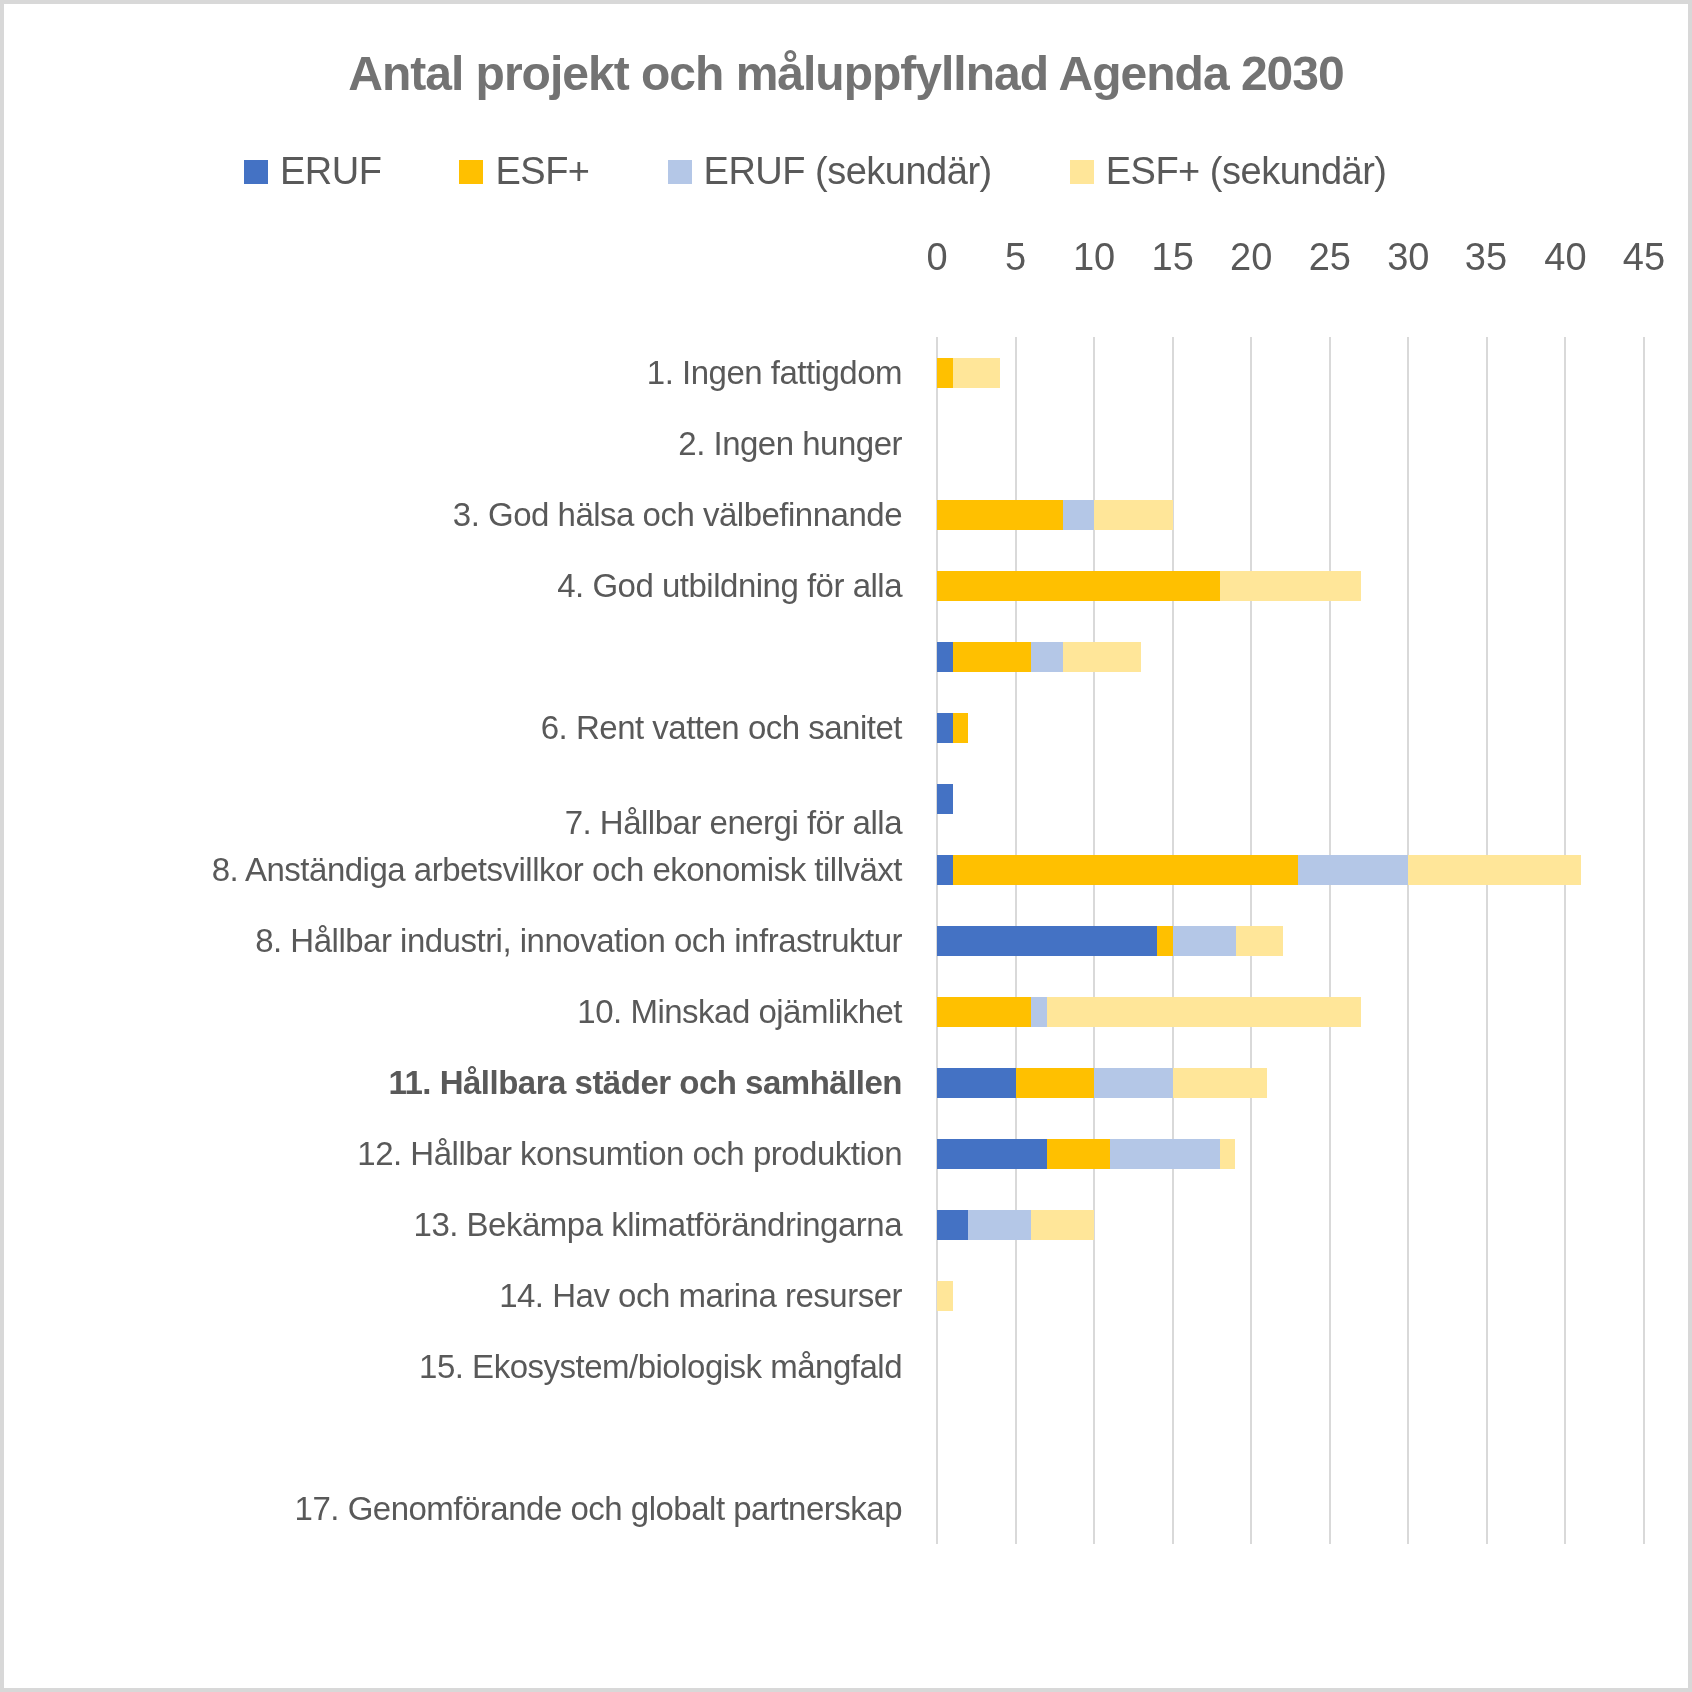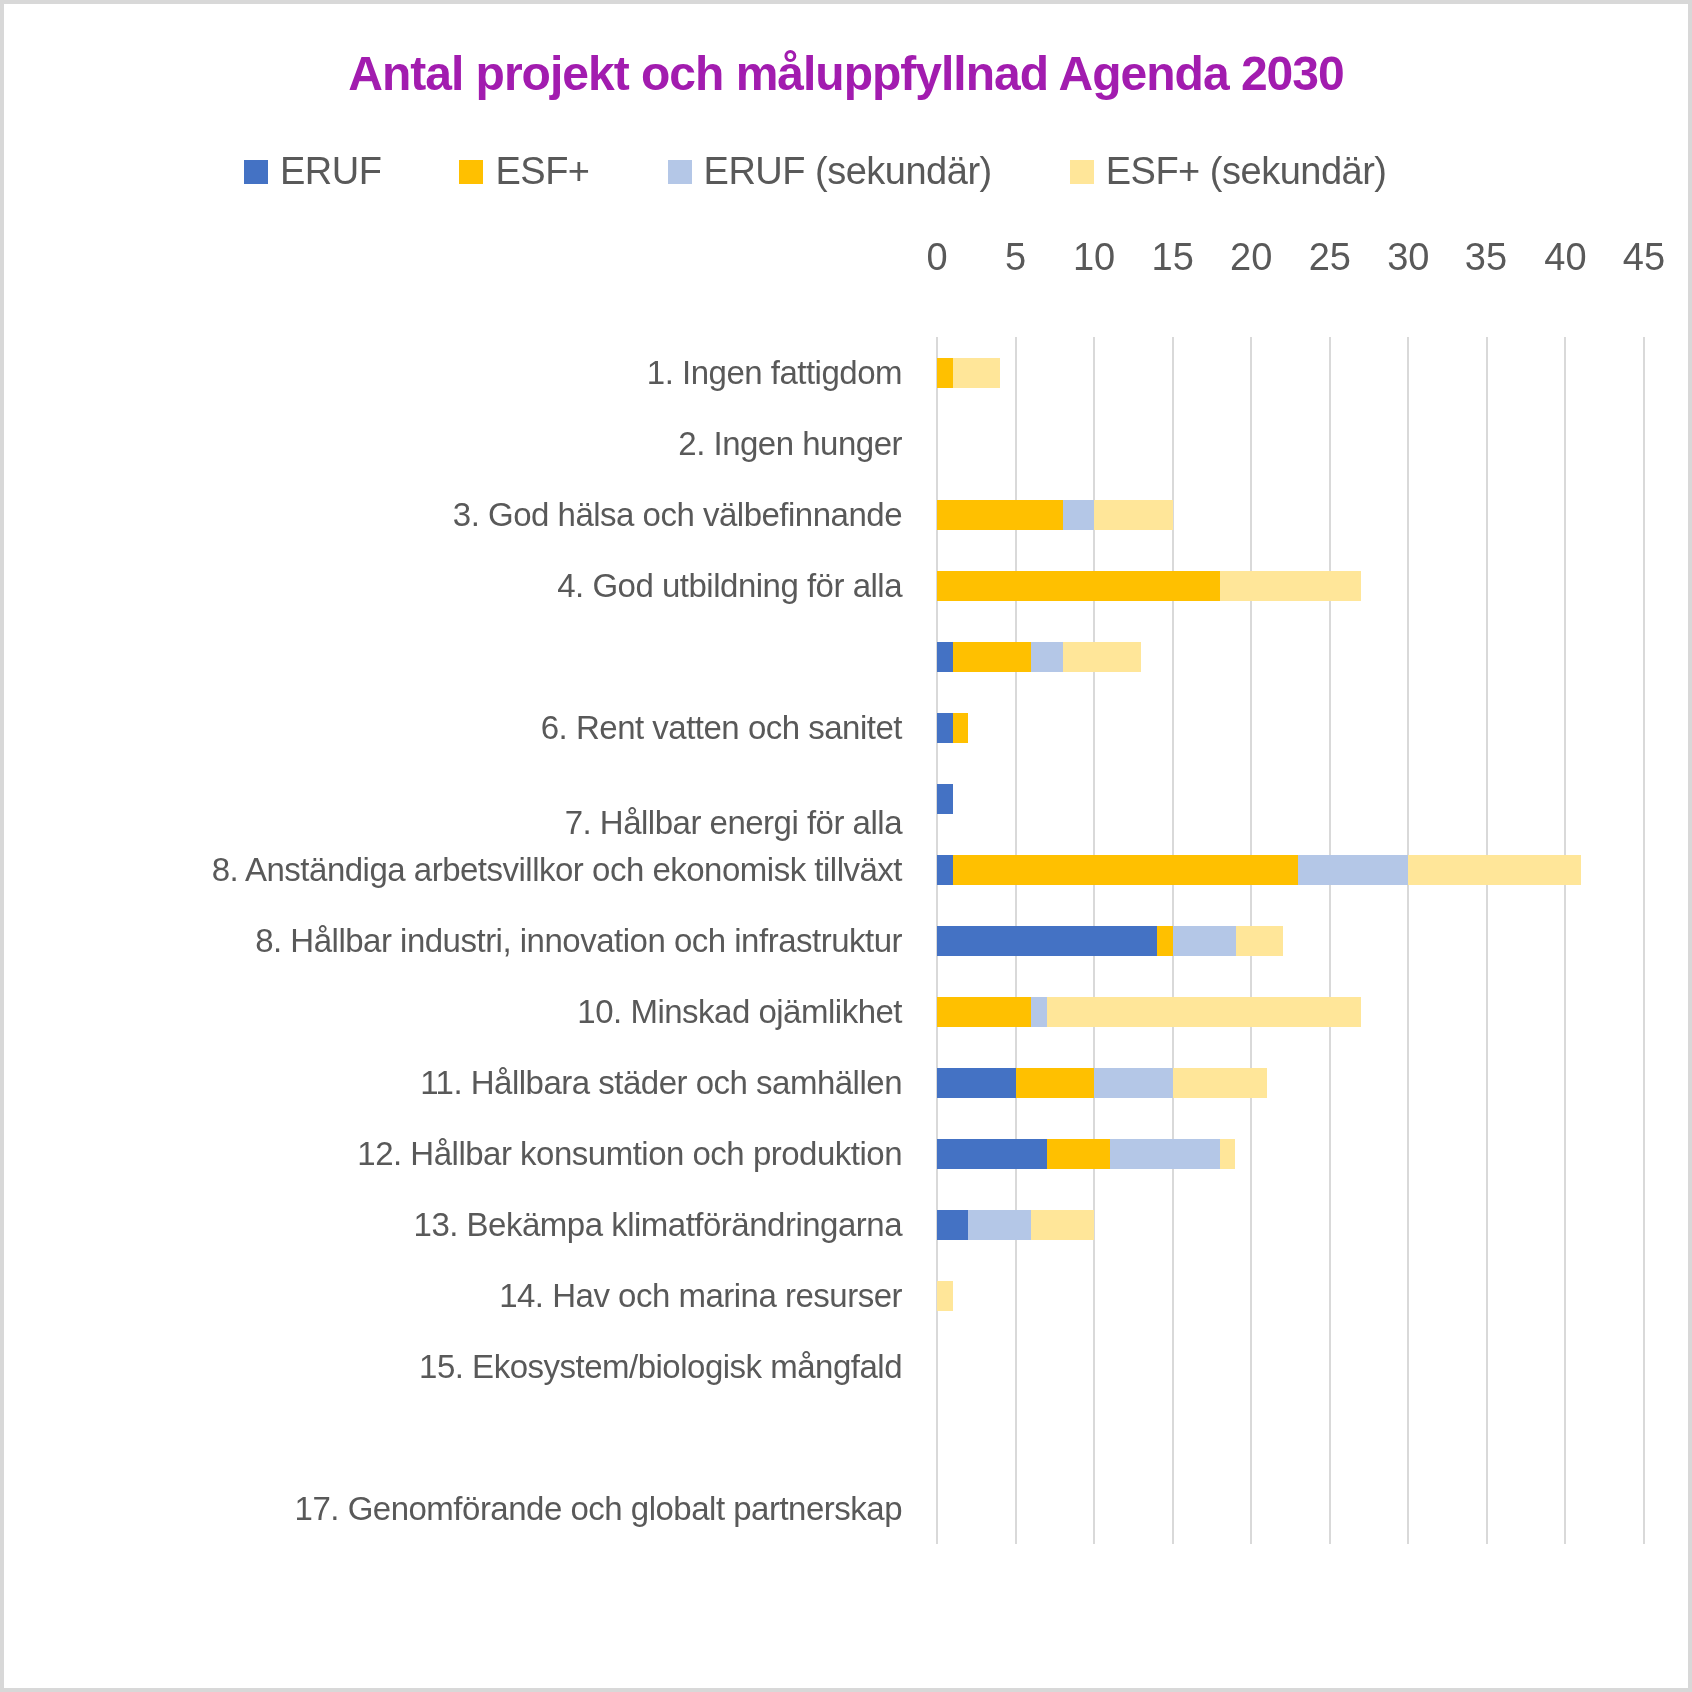--- a/index.html
+++ b/index.html
@@ -8,21 +8,21 @@
     width:1692px;height:1692px;
     box-sizing:border-box;
     border:4px solid #d8d8d8;
     background:#ffffff;
     font-family:"Liberation Sans","DejaVu Sans",sans-serif;
     overflow:hidden;
   }
   .title{
     position:absolute;top:42px;left:0;width:100%;
     margin:0;text-align:center;
-    font-size:48px;font-weight:bold;color:#a21caf;
+    font-size:48px;font-weight:bold;color:#737373;
     letter-spacing:-1px;
   }
   .legend{
     position:absolute;top:146px;left:240px;
     display:flex;align-items:center;gap:78px;
   }
   .legend-item{display:flex;align-items:center;gap:12px;}
   .legend-swatch{width:24px;height:24px;flex:0 0 auto;}
   .legend-label{font-size:38px;color:#595959;letter-spacing:-0.5px;white-space:nowrap;}
   .ticks{position:absolute;top:232px;left:0;width:100%;height:46px;}
@@ -199,20 +199,20 @@
   <div class="cats">
       <div class="cat-label" style="top: 0px; height: 71px;">1. Ingen fattigdom</div>
       <div class="cat-label" style="top: 71px; height: 71px;">2. Ingen hunger</div>
       <div class="cat-label" style="top: 142px; height: 71px;">3. God hälsa och välbefinnande</div>
       <div class="cat-label" style="top: 213px; height: 71px;">4. God utbildning för alla</div>
       <div class="cat-label" style="top: 355px; height: 71px;">6. Rent vatten och sanitet</div>
       <div class="cat-label" style="top: 450px; height: 71px;">7. Hållbar energi för alla</div>
       <div class="cat-label" style="top: 497px; height: 71px;">8. Anständiga arbetsvillkor och ekonomisk tillväxt</div>
       <div class="cat-label" style="top: 568px; height: 71px;">8. Hållbar industri, innovation och infrastruktur</div>
       <div class="cat-label" style="top: 639px; height: 71px;">10. Minskad ojämlikhet</div>
-      <div class="cat-label" style="top: 710px; height: 71px;">11. Hållbara städer och samhällen</div>
+      <div class="cat-label" style="top: 710px; height: 71px; font-weight: bold;">11. Hållbara städer och samhällen</div>
       <div class="cat-label" style="top: 781px; height: 71px;">12. Hållbar konsumtion och produktion</div>
       <div class="cat-label" style="top: 852px; height: 71px;">13. Bekämpa klimatförändringarna</div>
       <div class="cat-label" style="top: 923px; height: 71px;">14. Hav och marina resurser</div>
       <div class="cat-label" style="top: 994px; height: 71px;">15. Ekosystem/biologisk mångfald</div>
       <div class="cat-label" style="top: 1136px; height: 71px;">17. Genomförande och globalt partnerskap</div>
     </div>
 </div>
 
 </body></html>

